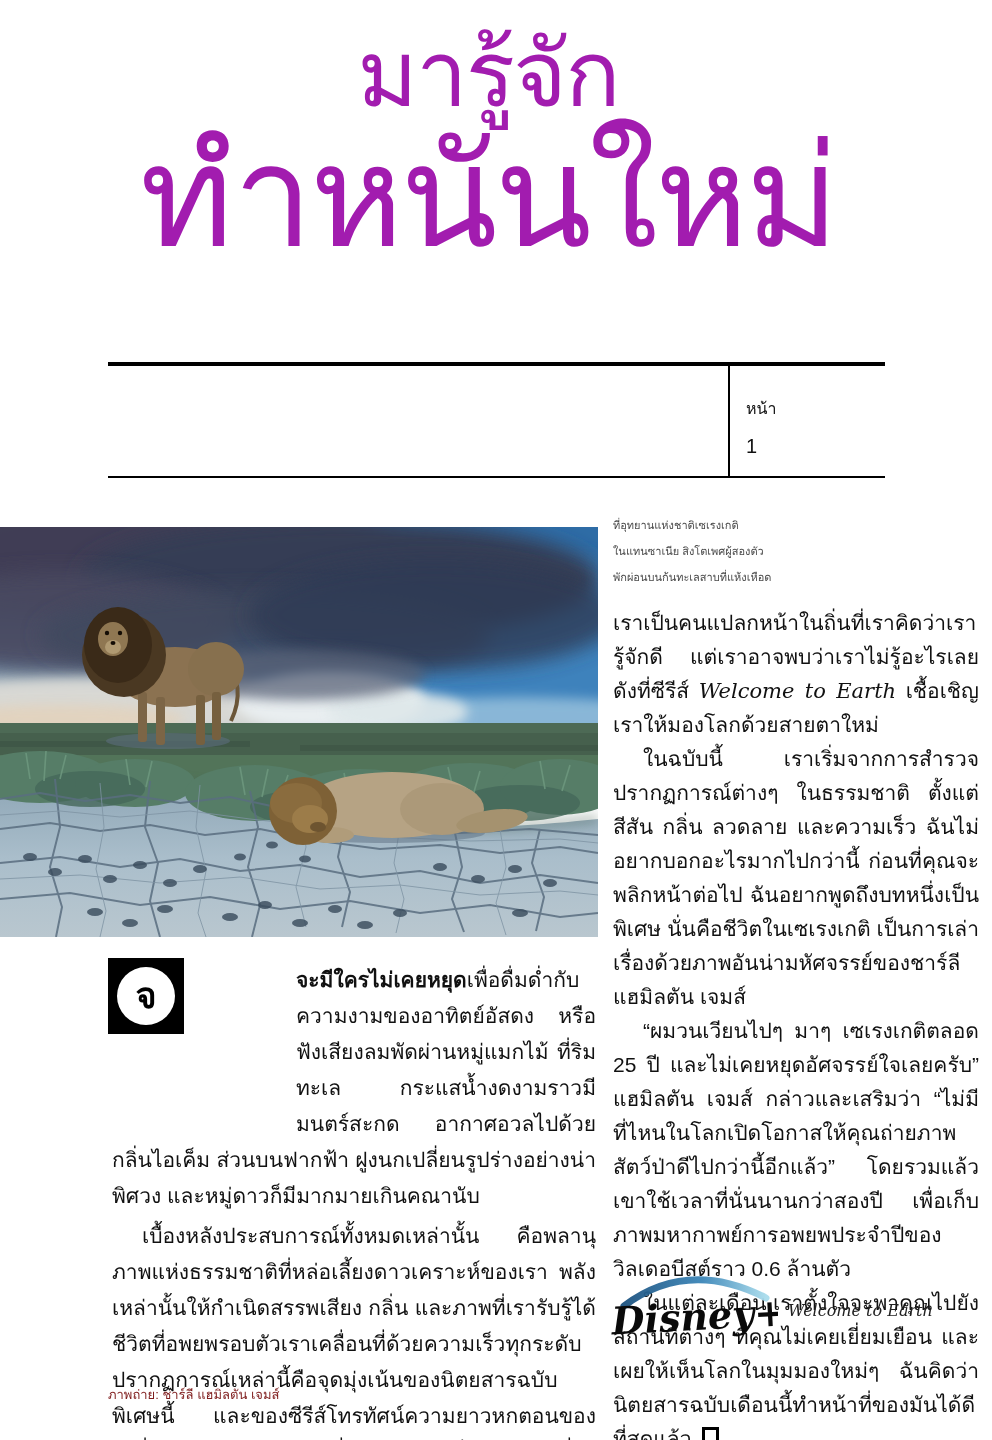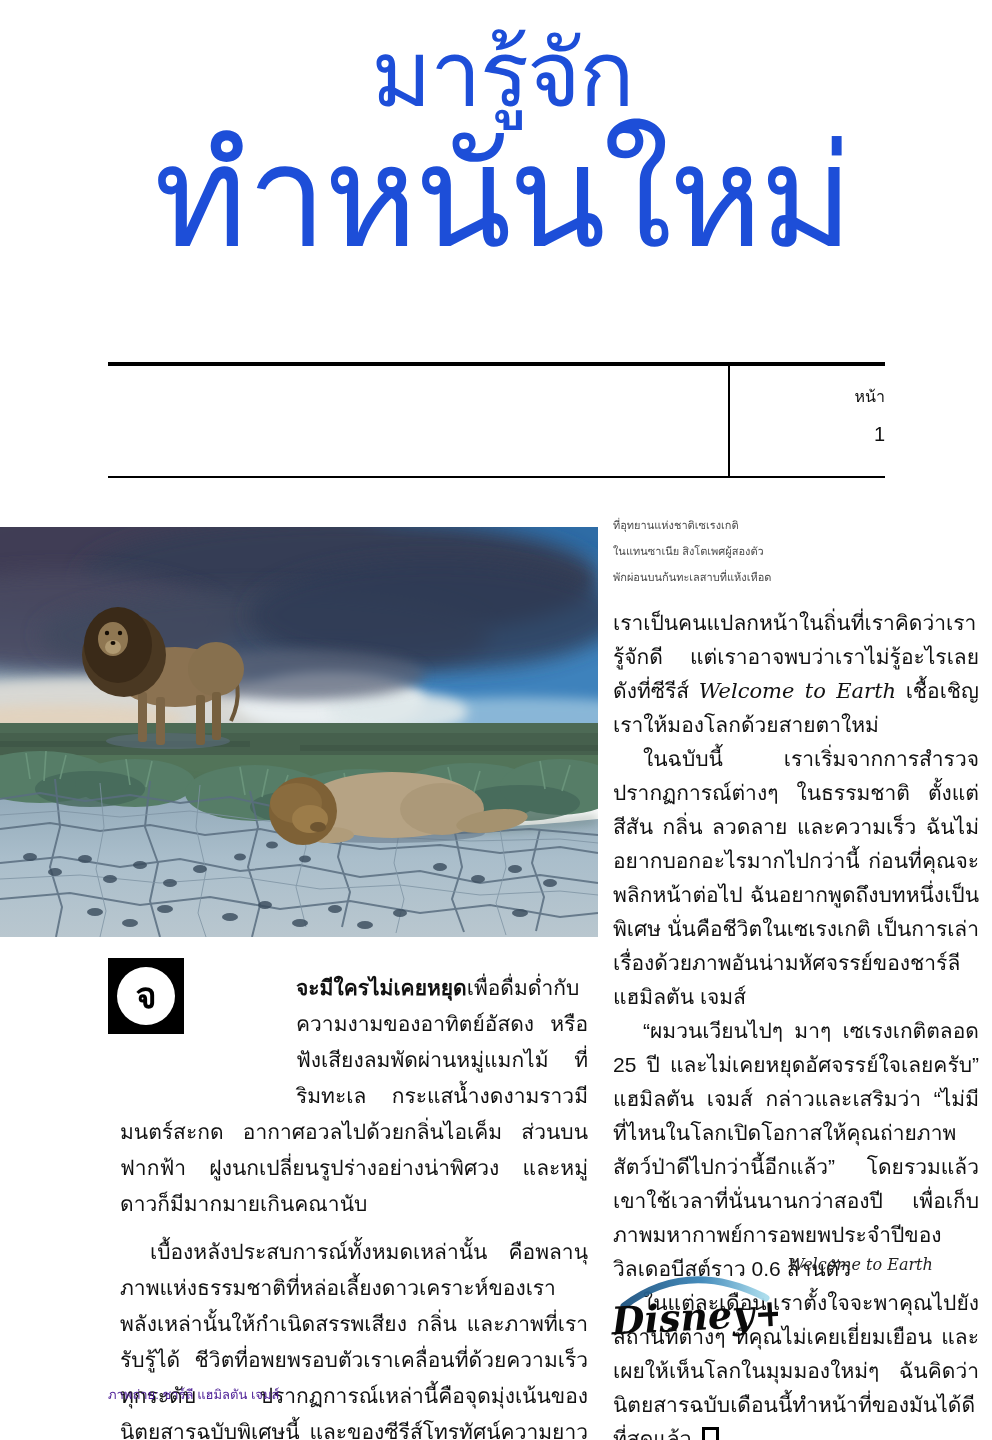--- a/index.html
+++ b/index.html
@@ -1,70 +1,70 @@
 <!DOCTYPE html>
 <html><head>
 <meta charset="utf-8">
 <style>
   html,body{margin:0;padding:0;background:#ffffff;}
   #page{position:relative;width:992px;height:1440px;background:#ffffff;overflow:hidden;
         font-family:"Liberation Sans","DejaVu Sans",sans-serif;color:#111111;}
 
   
-  .title-block{position:absolute;left:22px;top:22px;width:960px;text-align:center;
-               font-family:"DejaVu Serif","Liberation Serif",serif;color:#1d4ed8;}
+  .title-block{position:absolute;left:8px;top:22px;width:960px;text-align:center;
+               font-family:"DejaVu Serif","Liberation Serif",serif;color:#a21caf;}
   .title-line1{font-size:92px;line-height:1.15;letter-spacing:-2px;}
   .title-line2{font-size:142px;line-height:1.05;margin-top:-6px;letter-spacing:-3px;}
 
   
   .editor-bar{position:absolute;left:108px;top:362px;width:777px;height:116px;
               border-top:4px solid #000;border-bottom:2px solid #000;display:flex;box-sizing:border-box;}
   .editor-cell{box-sizing:border-box;height:100%;}
   .cell-left{width:256px;border-right:2px solid #000;padding:30px 0 0 16px;}
   .cell-mid{flex:1;border-right:2px solid #000;}
-  .cell-right{width:155px;padding:18px 0 0 16px;text-align:right;}
+  .cell-right{width:155px;padding:30px 0 0 16px;}
   .section-label{font-size:16px;letter-spacing:1px;}
   .editor-name{font-size:22px;font-weight:bold;margin-top:12px;letter-spacing:1px;}
   .page-label{font-size:16px;}
   .page-number{font-size:20px;margin-top:14px;}
 
   
   .photo{position:absolute;left:0;top:527px;width:598px;height:410px;}
   .photo svg{display:block;width:100%;height:100%;}
 
   .photo-caption{position:absolute;left:613px;top:512px;width:340px;
                  font-size:11px;line-height:26px;color:#4a4a4a;white-space:pre-line;}
 
   
   .col-right{position:absolute;left:613px;top:606px;width:366px;
              font-size:21px;line-height:34px;text-align:justify;word-break:break-word;}
   .col-right p{margin:0;}
   .col-left{position:absolute;left:108px;top:958px;width:492px;
             font-size:21px;line-height:36px;text-align:justify;word-break:break-word;}
-  .col-left p{margin:12px;}
+  .col-left p{margin:4px;}
   .indent{text-indent:30px;}
-  .ital{font-style:italic;font-family:"DejaVu Serif","Liberation Serif",serif;}
+  .ital{font-style:italic;font-family:"DejaVu Serif","Liberation Serif",serif;margin-top:46px;}
   .lead-bold{font-weight:bold;}
 
   .dropcap-float{float:left;width:188px;height:150px;}
   .dropcap-square{width:76px;height:76px;background:#000;display:flex;align-items:center;justify-content:center;}
   .dropcap-circle{width:58px;height:58px;background:#fff;border-radius:50%;
                   display:flex;align-items:center;justify-content:center;}
   .dropcap-letter{font-size:36px;font-weight:bold;color:#000;line-height:1;}
 
   .endbox{display:inline-block;width:11px;height:14px;border:3px solid #000;
           margin-left:10px;vertical-align:-1px;}
 
   
   .promo-logo{position:absolute;left:610px;top:1248px;width:168px;height:100px;}
   .promo-text{position:absolute;left:788px;top:1252px;width:200px;
               font-size:16px;line-height:25px;color:#222;}
   .promo-rest{white-space:pre-line;}
 
-  .credit{position:absolute;left:108px;top:1384px;font-size:13px;color:#4c1d95;}
+  .credit{position:absolute;left:108px;top:1384px;font-size:13px;color:#7f1d1d;}
 </style>
 </head>
 <body>
 
 <div id="page">
 
   <div class="title-block">
     <div class="title-line1">มารู้จัก</div>
     <div class="title-line2">ทำหนันใหม่</div>
   </div>

